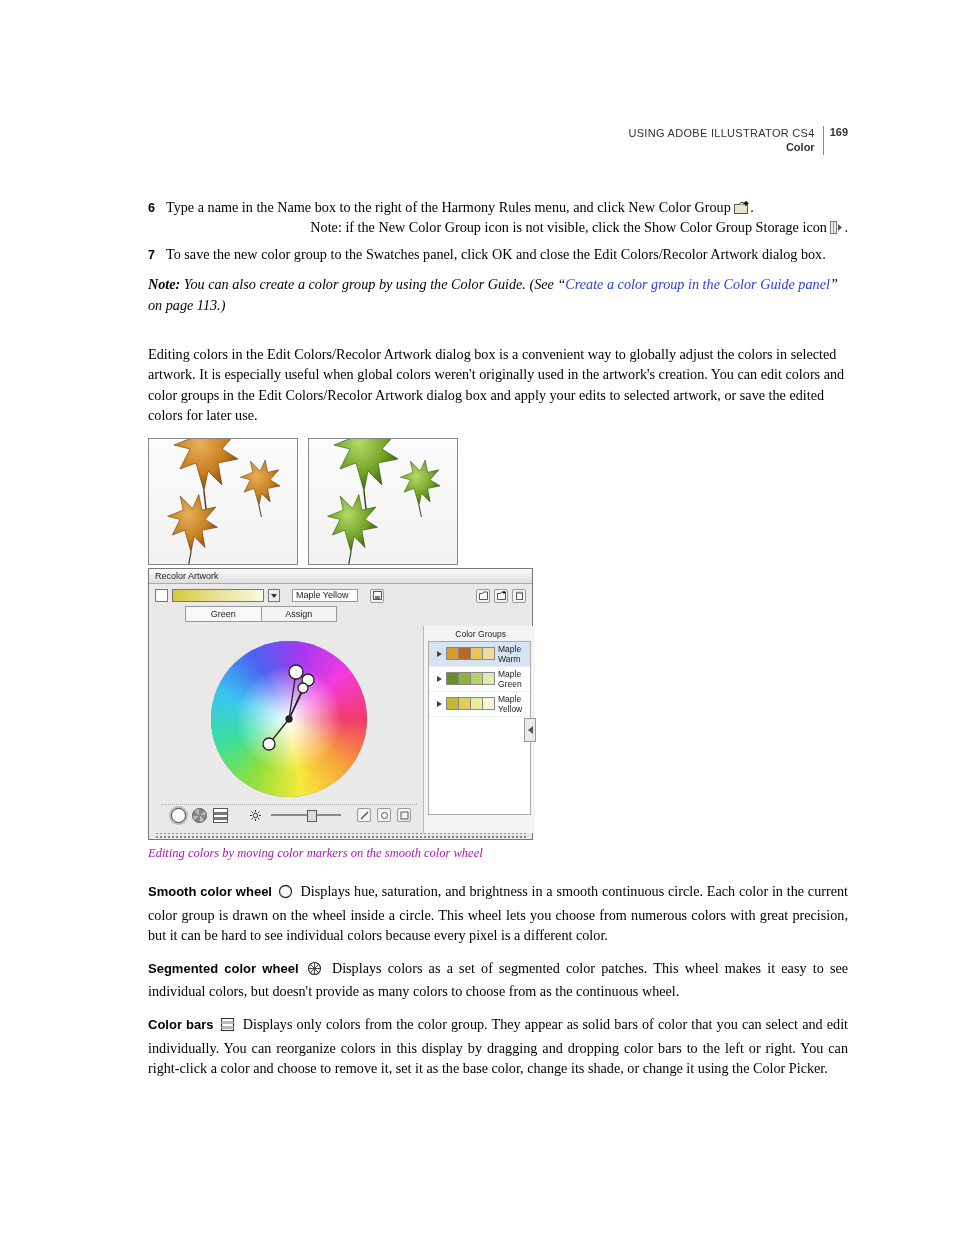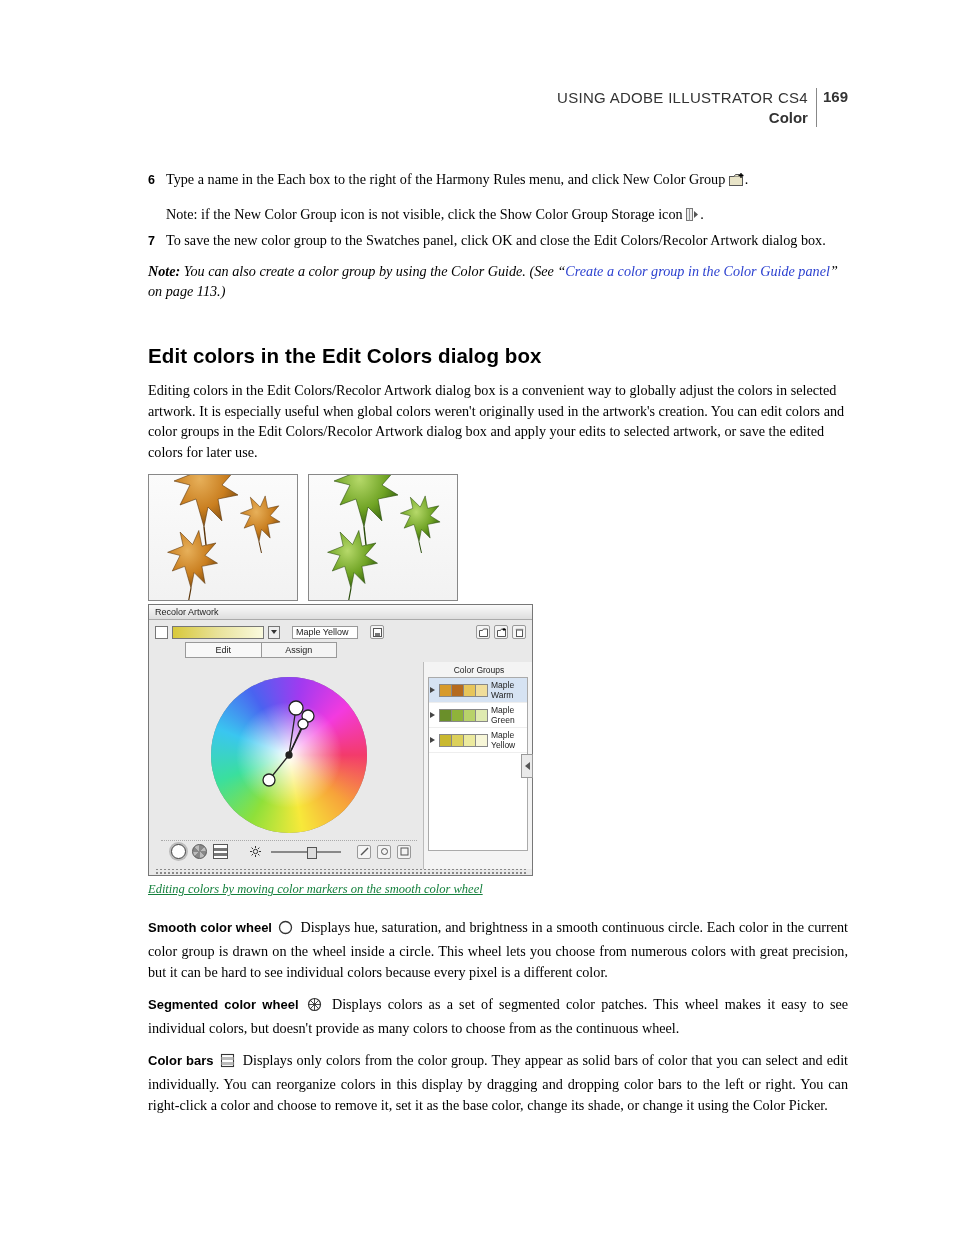--- a/index.html
+++ b/index.html
@@ -10,23 +10,24 @@
     color: #000;
     width: 954px;
   }
   .page {
     padding: 88px 106px 60px 148px;
     position: relative;
   }
   .header {
     text-align: right;
     font-family: "Myriad Pro", Arial, sans-serif;
-    font-size: 15px;
+    font-size: 11px;
     color: #333;
     margin-bottom: 42px;
+    margin-top: 38px;
   }
   .header .rule {
     display: inline-block;
     border-right: 1px solid #888;
     padding-right: 8px;
     margin-right: 6px;
     line-height: 1.3;
     text-align: right;
   }
   .header .rule .prod { letter-spacing: 0.3px; }
@@ -50,21 +51,22 @@
   .step .num {
     width: 18px;
     flex: 0 0 18px;
     font-weight: bold;
     font-family: "Myriad Pro", Arial, sans-serif;
     font-size: 12.5px;
     padding-top: 2px;
   }
   .step .sc { flex: 1; }
   .step .sub {
-    margin-top: 14px;
+    margin-top: 0;
+    text-align: right;
   }
   .note-line {
     font-size: 14.2px;
     line-height: 1.45;
     margin-top: 10px;
     margin-bottom: 28px;
     font-family: Liberation Serif, serif;
   }
   a.xref { color: #2a3fcf; font-style: italic; text-decoration: none; }
   h2.section {
@@ -173,21 +175,21 @@
     position:relative;
   }
   .cg-title{font-size:8.5px;padding:0 0 2px 2px;text-align:center;}
   .cg-list{
     background:#fff;border:1px solid #aaa;
     height: 172px;
     overflow:hidden;
   }
   .cg-row{
     display:flex;align-items:center;gap:4px;
-    padding:2px 1px;border-bottom:1px solid #eee;
+    padding:2px 8px;border-bottom:1px solid #eee;
     font-size:8.5px;
   }
   .cg-row .tri{width:0;height:0;border-top:3px solid transparent;border-bottom:3px solid transparent;border-left:5px solid #444;}
   .cg-row .sw{display:flex;}
   .cg-row .sw span{width:11px;height:11px;border:1px solid #888;margin-right:-1px;}
   .cg-row.sel{background:#d6e3f3;}
   .arrow-collapse{
     position:absolute;right:-1px;top:92px;
     width:10px;height:22px;border:1px solid #999;background:#eaeaea;
     display:flex;align-items:center;justify-content:center;
@@ -214,21 +216,21 @@
     background-position:0 3px,0 8px;
     background-repeat:no-repeat;
   }
   .slider{
     flex:0 0 70px;height:2px;background:#888;position:relative;margin:0 4px;
   }
   .slider::after{content:"";position:absolute;left:36px;top:-4px;width:8px;height:10px;background:#ddd;border:1px solid #555;}
   .sun{width:11px;height:11px;}
   .dlg-dots{height:6px;background-image:radial-gradient(#888 0.8px,transparent 0.8px);background-size:4px 4px;background-position:0 2px;margin:0 6px 0 6px;}
   .caption{
-    font-style:italic;font-size:12.5px;color:#15803d;margin-top:6px;text-decoration:underline;
+    font-style:italic;font-size:12.5px;color:#a21caf;margin-top:6px;
   }
   .def p.body{text-align:justify;}
   .def .term{
     font-family:"Myriad Pro",Arial,sans-serif;font-weight:bold;font-size:13px;font-style:normal;
   }
   .def .iconbox{
     display:inline-block;vertical-align:-3px;margin:0 4px 0 2px;
   }
   .def .iconbox svg{width:15px;height:15px;}
 </style>
@@ -242,21 +244,21 @@
       <span class="sect">Color</span>
     </span><span class="pagenum">169</span>
   </div>
 
   <div class="body-col">
 
 
     <div class="step">
       <div class="num">6</div>
       <div class="sc">
-        <span>Type a name in the Each box to the right of the Harmony Rules menu, and click New Color Group </span>
+        <span>Type a name in the Name box to the right of the Harmony Rules menu, and click New Color Group </span>
         <span class="icon-inline">
           <svg viewBox="0 0 16 13">
               <rect x="0.5" y="3.5" width="13" height="9" fill="#e8e4c8" stroke="#555"></rect>
               <path d="M0.5 3.5 L5 3.5 L6.5 1.5 L13.5 1.5 L13.5 3.5" fill="#e8e4c8" stroke="#555"></path>
               <line x1="12" y1="0" x2="12" y2="5" stroke="#000" stroke-width="1.3"></line>
               <line x1="9.5" y1="2.5" x2="14.5" y2="2.5" stroke="#000" stroke-width="1.3"></line>
             </svg>
         </span><span>.</span>
         <div class="sub">
           <span class="lbl">Note:</span><span class="txt"> if the New Color Group icon is not visible, click the Show Color Group Storage icon </span>
@@ -273,21 +275,20 @@
 
     <div class="step">
       <div class="num">7</div>
       <div class="sc"><span>To save the new color group to the Swatches panel, click OK and close the Edit Colors/Recolor Artwork dialog box.</span></div>
     </div>
 
     <div class="note-line">
       <span class="lbl">Note:</span><span class="txt"> You can also create a color group by using the Color Guide. (See “</span><a href="#" class="xref">Create a color group in the Color Guide panel</a><span class="txt">” on page 113.)</span>
     </div>
 
-    <h2 class="section">Edit colors in the Edit Colors dialog box</h2>
 
     <p class="body">Editing colors in the Edit Colors/Recolor Artwork dialog box is a convenient way to globally adjust the colors in selected artwork. It is especially useful when global colors weren't originally used in the artwork's creation. You can edit colors and color groups in the Edit Colors/Recolor Artwork dialog box and apply your edits to selected artwork, or save the edited colors for later use.</p>
 
     <div class="figure">
       <div class="two-img">
         <div class="leafbox">
           <svg width="148" height="125" viewBox="0 0 148 125">
             <defs>
               <radialGradient id="lg1" cx="40%" cy="35%" r="70%">
                 <stop offset="0%" stop-color="#e7b05a"></stop>
@@ -364,21 +365,21 @@
             </span>
           <span class="ico">
               <svg viewBox="0 0 9 9">
                 <rect x="1.5" y="2" width="6" height="6.5" fill="#fff" stroke="#555"></rect>
                 <rect x="0.8" y="0.8" width="7.4" height="1.4" fill="#888"></rect>
               </svg>
             </span>
         </div>
         <div style="padding:0 6px 4px 6px;">
           <div class="tabs">
-            <div class="tab active">Edit</div>
+            <div class="tab active">Green</div>
             <div class="tab">Assign</div>
           </div>
         </div>
         <div class="dlgmain">
           <div class="wheelpane">
             <div class="wheelwrap">
               <svg width="170" height="170" viewBox="0 0 170 170">
                 <defs>
                   <radialGradient id="whit" cx="50%" cy="50%" r="50%">
                     <stop offset="0%" stop-color="#ffffff" stop-opacity="1"></stop>

